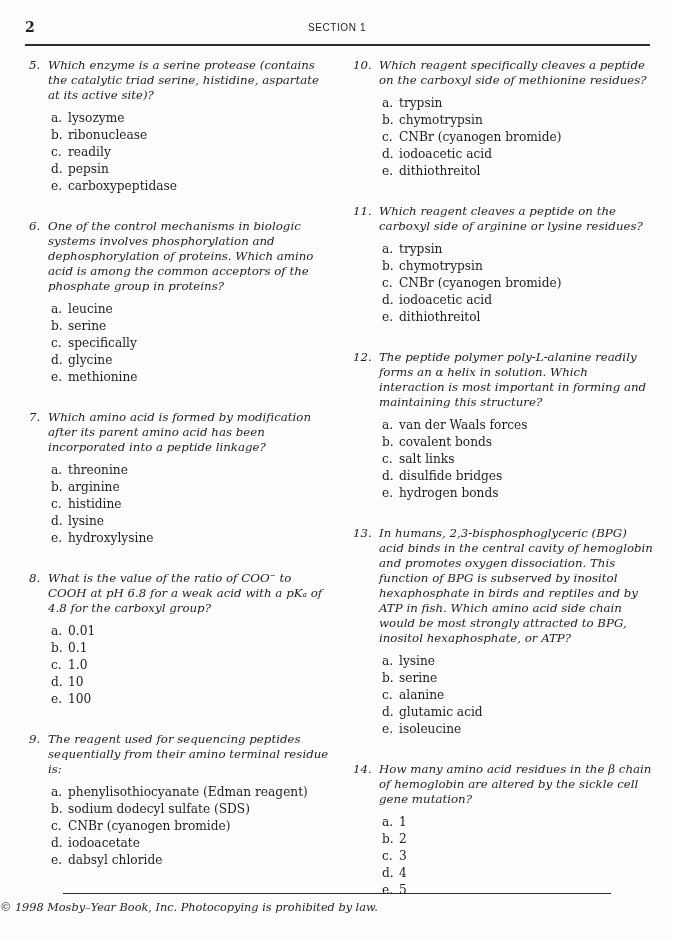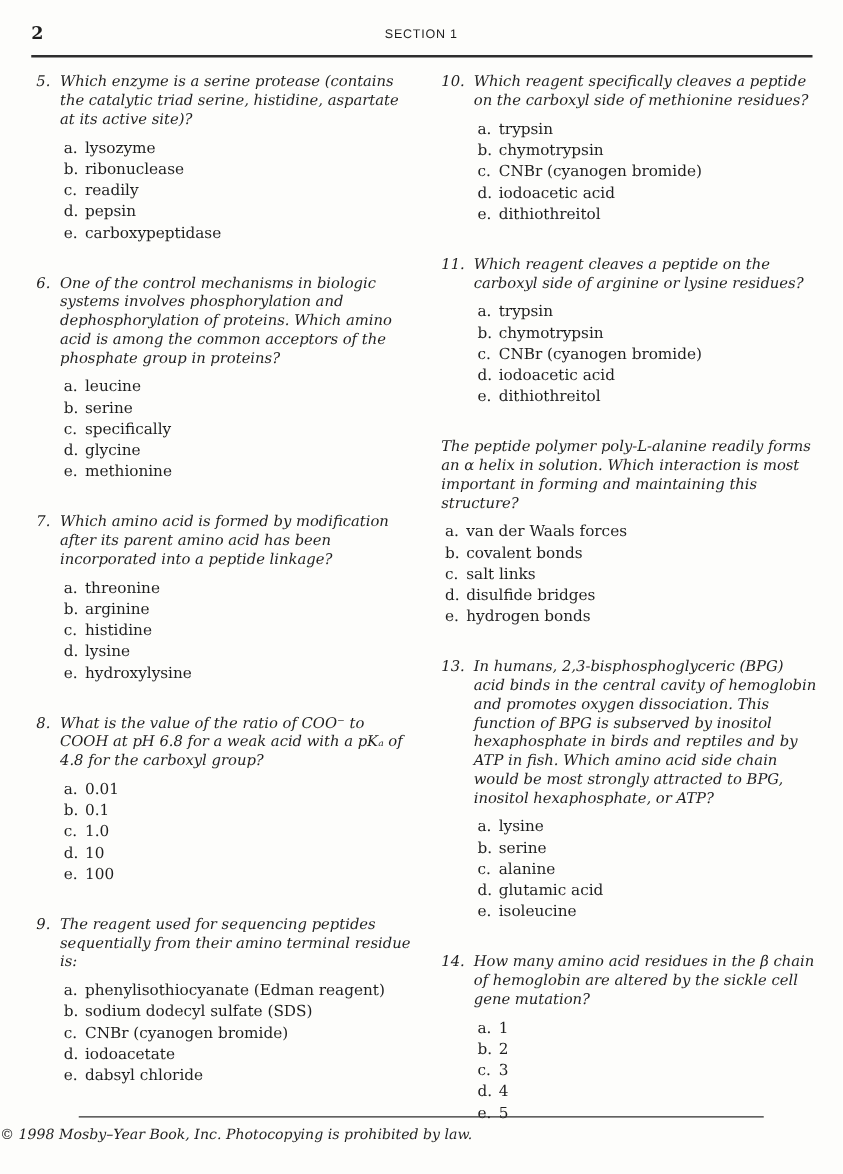--- a/index.html
+++ b/index.html
@@ -248,20 +248,21 @@
               </div>
             <div class="option">
                 <span class="opt-letter">e.</span>
                 <span class="opt-text">dithiothreitol</span>
               </div>
           </div>
         </div>
       </div>
 
       <div class="question">
+        <span class="q-num">12.</span>
         <div class="q-body">
           <div class="q-stem">The peptide polymer poly-L-alanine readily forms an α helix in solution. Which interaction is most important in forming and maintaining this structure?</div>
           <div class="options">
             <div class="option">
                 <span class="opt-letter">a.</span>
                 <span class="opt-text">van der Waals forces</span>
               </div>
             <div class="option">
                 <span class="opt-letter">b.</span>
                 <span class="opt-text">covalent bonds</span>

